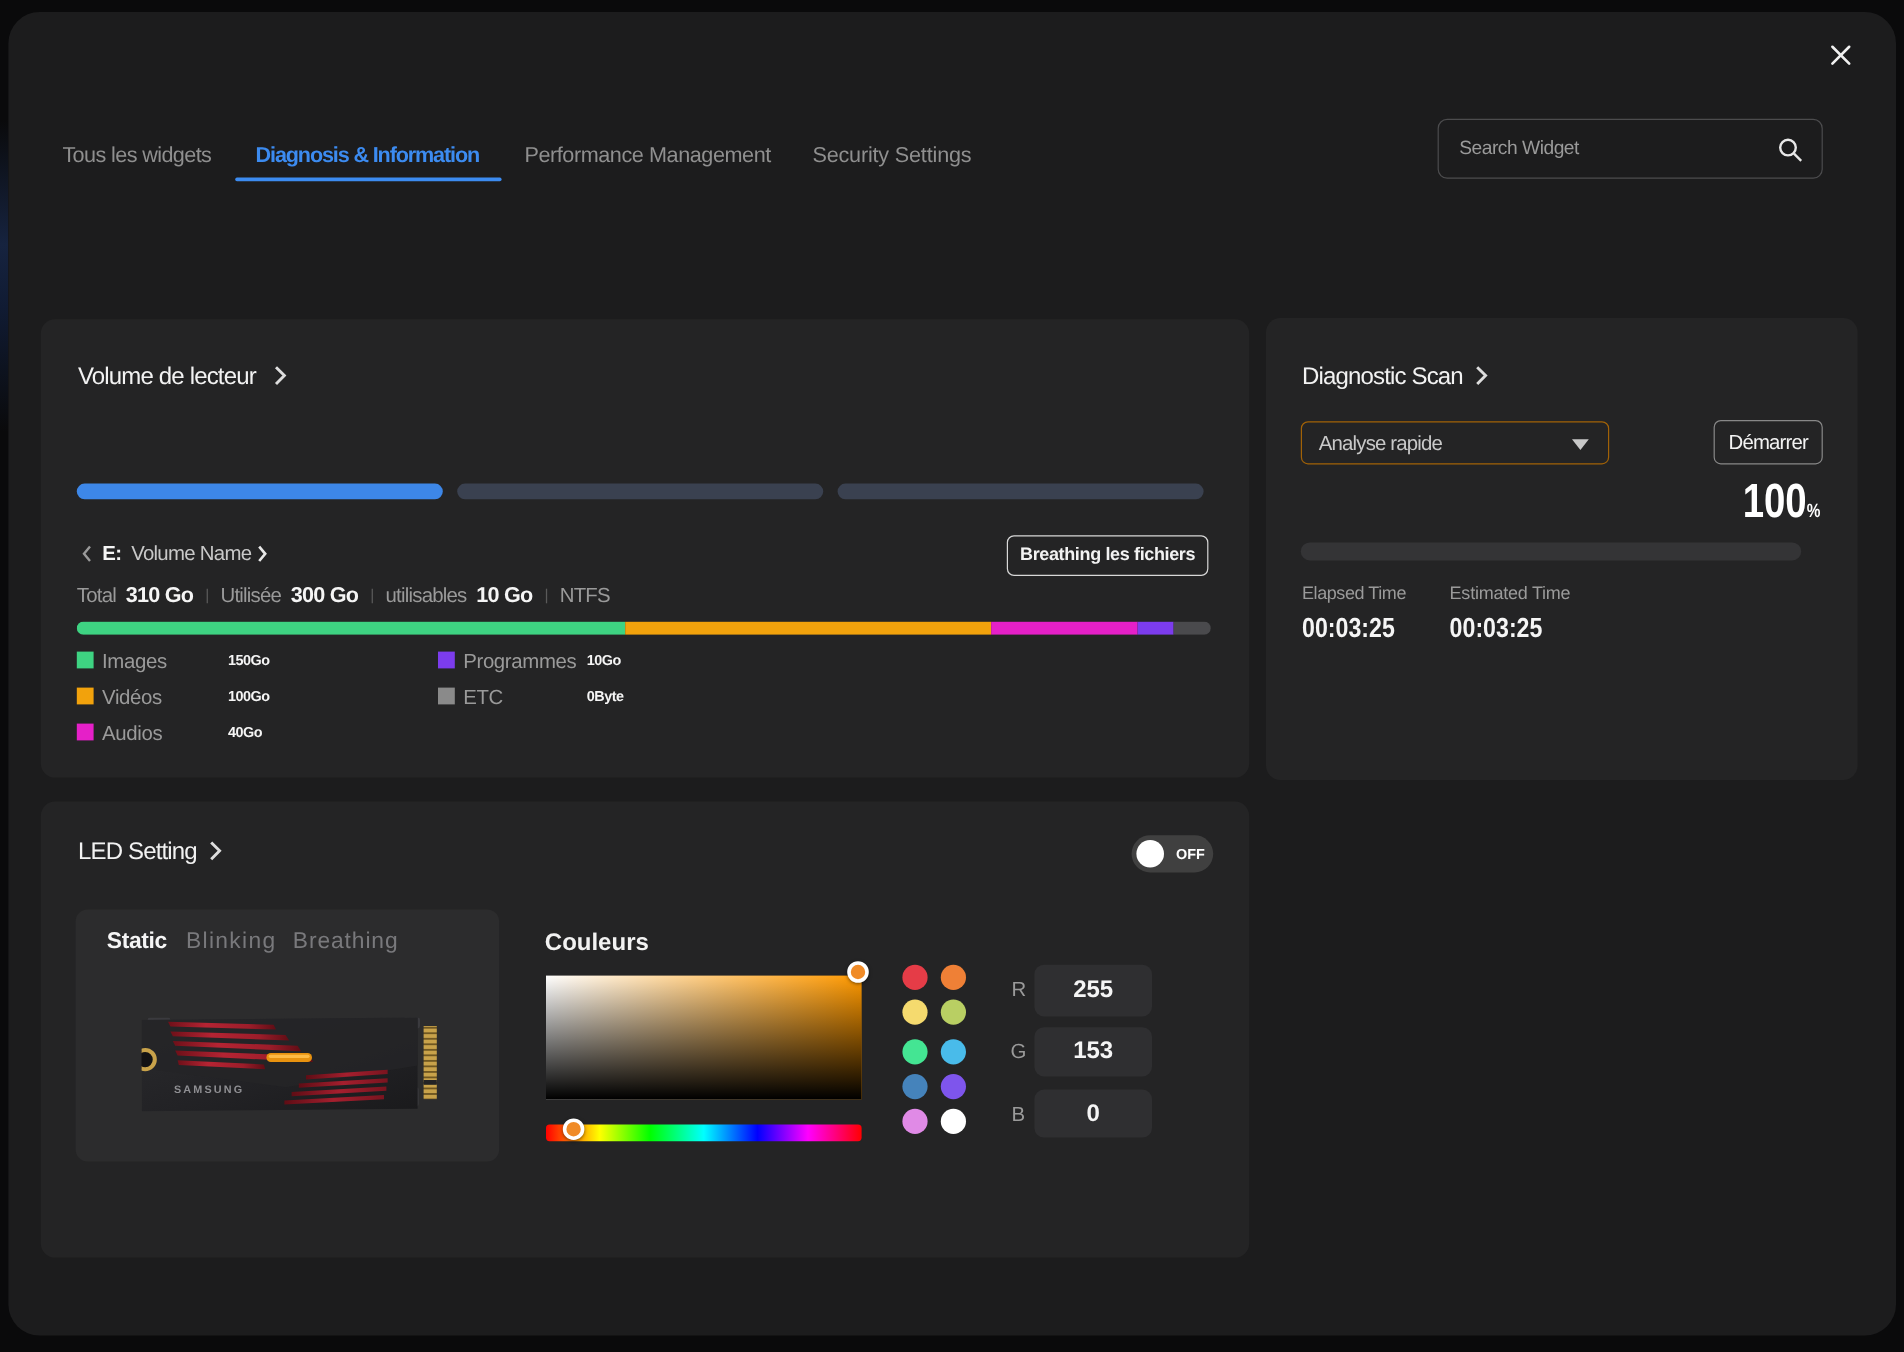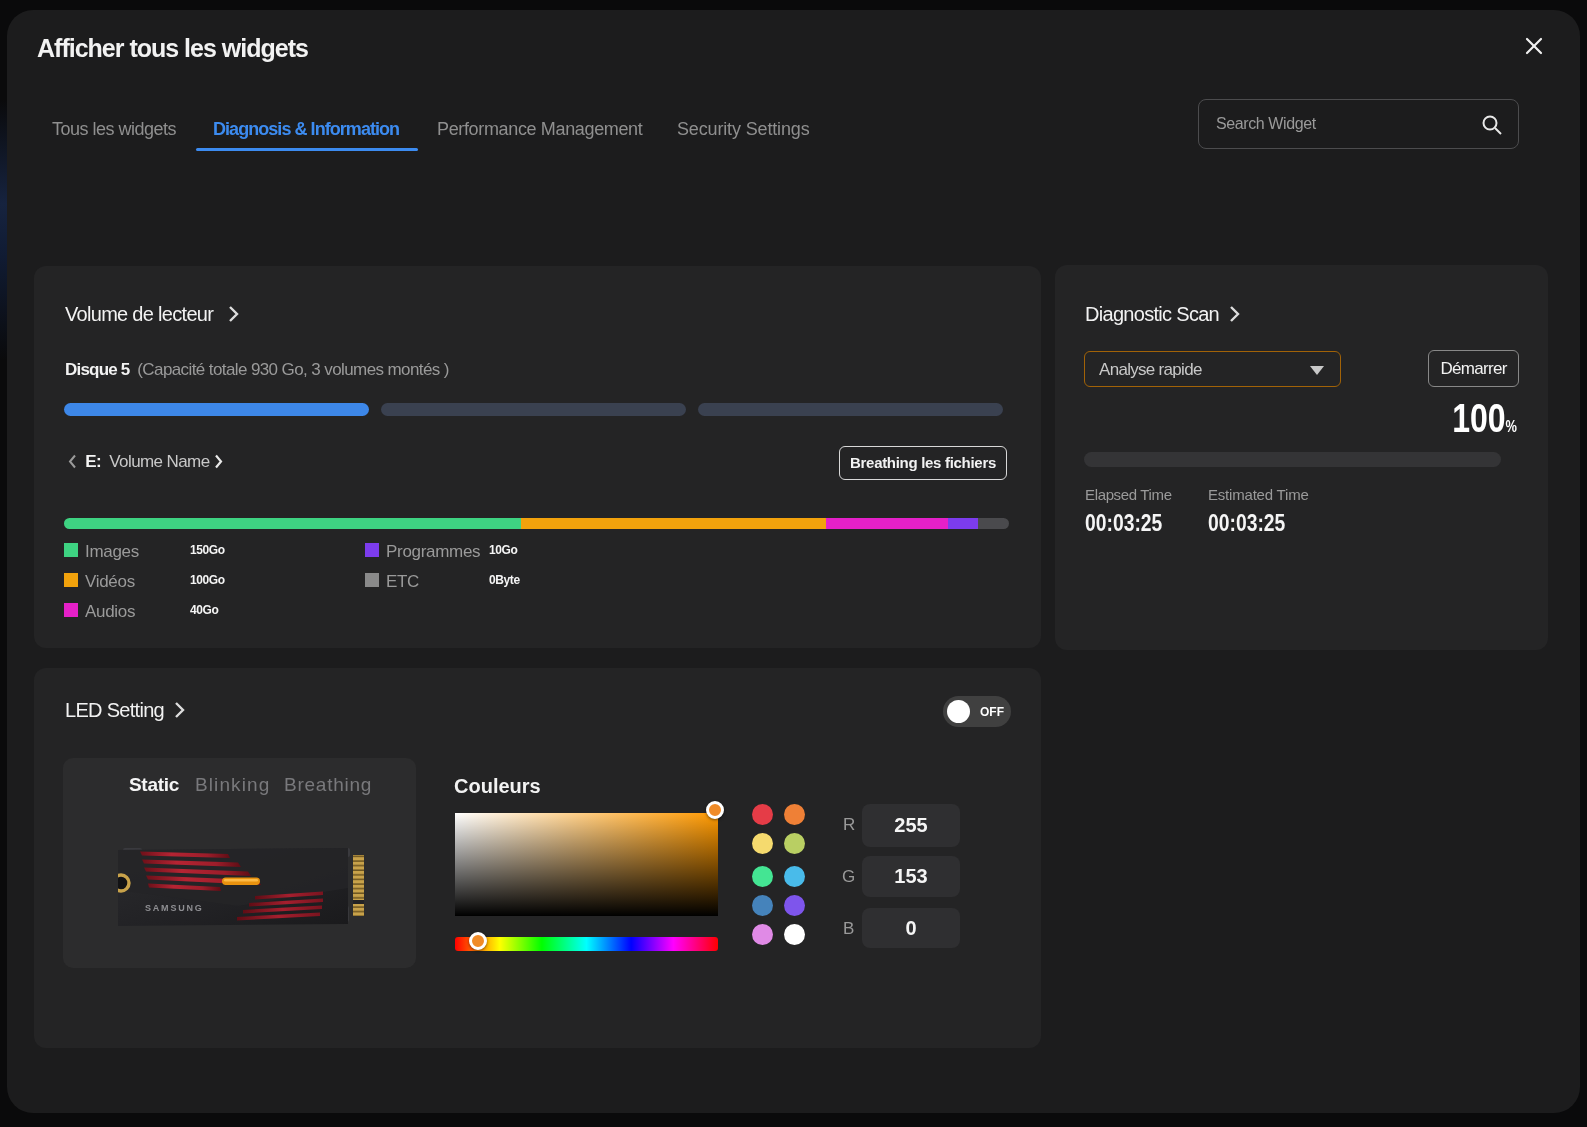--- a/index.html
+++ b/index.html
@@ -62,21 +62,21 @@
 #dlab2 { left:153px; top:221px; font-size:15px; color:#9a9a9a; letter-spacing:-0.2px; }
 #dtime1 { left:30px; top:245px; font-size:23px; font-weight:bold; color:#f5f5f5; transform:scaleX(0.84); transform-origin:0 50%; }
 #dtime2 { left:153px; top:245px; font-size:23px; font-weight:bold; color:#f5f5f5; transform:scaleX(0.84); transform-origin:0 50%; }
 
 #ltitle { left:31px; top:31px; }
 #toggle { left:909px; top:28px; width:68px; height:31px; background:#404040; border-radius:16px; }
 #toggle .knob { position:absolute; left:4px; top:4px; width:23px; height:23px; background:#fff; border-radius:50%; }
 #toggle .txt { position:absolute; left:37px; top:9px; font-size:12px; font-weight:bold; color:#fff; }
 #subcard { left:29px; top:90px; width:353px; height:210px; background:#2c2c2d; border-radius:10px; }
 #stabs { left:0; top:0; }
-#stabs b, #stabs span { position:absolute; top:16px; font-size:19px; letter-spacing:-0.3px;margin-left:40px; }
+#stabs b, #stabs span { position:absolute; top:16px; font-size:19px; letter-spacing:-0.3px; }
 #stabs b { color:#f5f5f5; }
 #stabs span { color:#79797c; }
 #ssd { left:55px; top:90px; }
 
 #couleurs { left:420px; top:107px; font-size:20px; font-weight:bold; color:#f2f2f2; }
 #gradbox { left:421px; top:145px; width:263px; height:103px;
   background:linear-gradient(to bottom, rgba(0,0,0,0), #000), linear-gradient(to right, #fff, #ff9900); }
 .handle { position:absolute; width:18px; height:18px; border-radius:50%; background:#f08b27;
   border:3px solid #fff; box-shadow:0 1px 3px rgba(0,0,0,.5); }
 #h1 { left:672px; top:133px; }
@@ -85,21 +85,20 @@
 #h2 { left:435px; top:264px; }
 .sw { position:absolute; width:21px; height:21px; border-radius:50%; }
 .rgb-lab { position:absolute; font-size:17px; color:#9a9a9a; }
 .rgb-box { position:absolute; left:828px; width:98px; background:#2f2f31; border-radius:8px;
   color:#f5f5f5; font-size:20px; font-weight:bold; text-align:center; }
 </style>
 </head>
 <body>
 <div style="position:absolute;left:0;top:100px;width:7px;height:260px;background:linear-gradient(to bottom, rgba(20,32,58,0), #16233f 40%, #101b33 60%, rgba(16,27,51,0));"></div>
 <div id="modal">
-  <div class="abs" id="title">Afficher tous les widgets</div>
   <div class="tab" style="left:45px; letter-spacing:-0.5px;">Tous les widgets</div>
   <div class="tab active" style="left:206px; letter-spacing:-0.95px;">Diagnosis &amp; Information</div>
   <div class="tab" style="left:430px; letter-spacing:-0.35px;">Performance Management</div>
   <div class="tab" style="left:670px; letter-spacing:-0.15px;">Security Settings</div>
   <div class="abs" id="underline"></div>
   <div class="abs" id="search">
       <span>Search Widget</span>
     <svg style="position:absolute;right:14px;top:13px" width="24" height="24" viewBox="0 0 24 24" fill="none" stroke="#e8e8e8" stroke-width="2">
       <circle cx="10" cy="10" r="6.5"></circle>
         <line x1="15" y1="15" x2="21" y2="21"></line>
@@ -107,34 +106,34 @@
   </div>
   <svg class="abs" id="closex" viewBox="0 0 28 28" fill="none" stroke="#f0f0f0" stroke-width="2.2" stroke-linecap="round">
     <line x1="7" y1="7" x2="21" y2="21"></line>
       <line x1="21" y1="7" x2="7" y2="21"></line>
     </svg>
 
   <div class="card" id="vcard">
     <div class="abs cardtitle" id="vtitle">Volume de lecteur&nbsp;&nbsp;&nbsp;<svg width="11" height="18" viewBox="0 0 11 18" fill="none" stroke="#ddd" stroke-width="2.4" style="vertical-align:-2px">
           <path d="M2 2 L9 9 L2 16"></path>
         </svg></div>
-    <div class="abs" id="disque">Disque 5&nbsp; <span>(Capacité totale 930 Go, 3 volumes montés )</span></div>
     <div class="diskbar b1"></div>
       <div class="diskbar b2"></div>
       <div class="diskbar b3"></div>
     <div class="abs" id="erow">
       <svg width="9" height="15" viewBox="0 0 9 15" fill="none" stroke="#9a9a9a" stroke-width="2" style="vertical-align:-2px">
           <path d="M7 1.5 L2 7.5 L7 13.5"></path>
         </svg>
       &nbsp;<b style="color:#f5f5f5">E:</b>&nbsp; Volume Name
       <svg width="9" height="15" viewBox="0 0 9 15" fill="none" stroke="#e8e8e8" stroke-width="2.2" style="vertical-align:-2px">
           <path d="M2 1.5 L7 7.5 L2 13.5"></path>
         </svg>
     </div>
     <div class="abs" id="classify">Breathing les fichiers</div>
+    <div class="abs" id="totrow">Total&nbsp; <b>310 Go</b><span class="sep">|</span>Utilisée&nbsp; <b>300 Go</b><span class="sep">|</span>utilisables&nbsp; <b>10 Go</b><span class="sep">|</span>NTFS</div>
     <div class="abs" id="stack">
       <div style="width:457px;background:#3ed382"></div>
       <div style="width:305px;background:#f2a20c"></div>
       <div style="width:122px;background:#e520c8"></div>
       <div style="width:30px;background:#7c3ced"></div>
       <div style="width:31px;background:#4a4a4d"></div>
     </div>
     <div class="legend" style="left:30px; top:276px; width:226px;">
       <span class="sq" style="background:#3ed382"></span>
         <span class="lab">Images</span>

